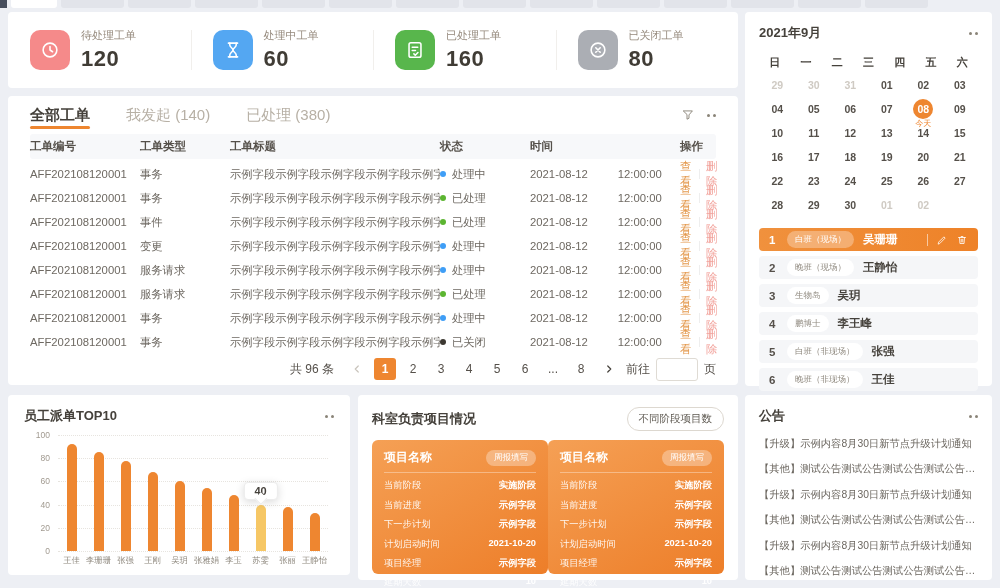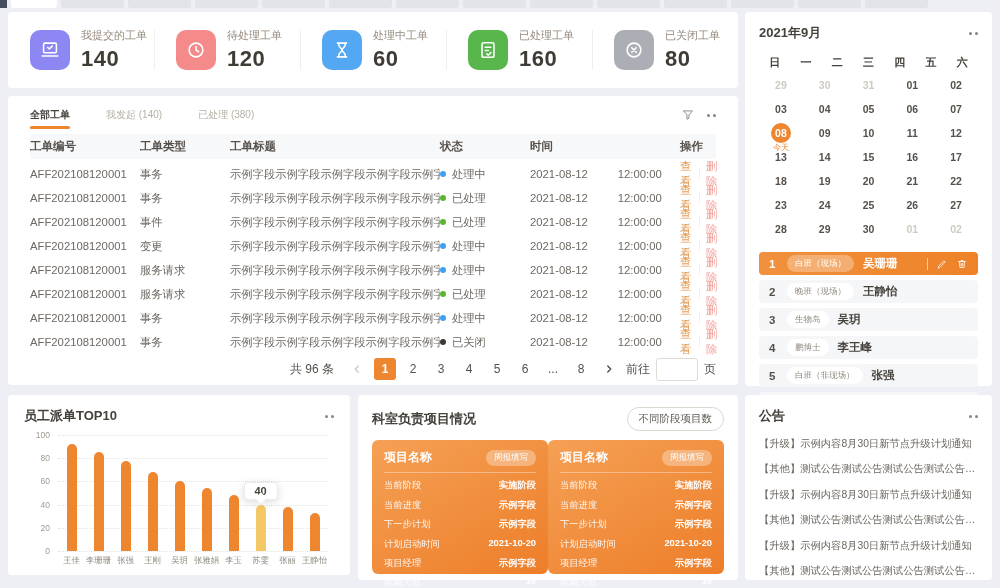--- a/index.html
+++ b/index.html
@@ -16,21 +16,21 @@
 .stat{flex:1;display:flex;align-items:center;gap:11px;padding-left:22px;position:relative;height:100%}
 .stat+.stat::before{content:'';position:absolute;left:0;top:18px;height:40px;width:1px;background:#f1efec}
 .stat-ic{width:40px;height:40px;border-radius:10px;display:flex;align-items:center;justify-content:center;flex:none}
 .stat-ic svg{width:22px;height:22px}
 .stat-lb{font-size:11px;color:#95897c;margin-bottom:3px}
 .stat-vl{font-size:22px;font-weight:700;color:#403c35;letter-spacing:.5px}
 
 .orders{left:8px;top:96px;width:730px;height:289px;padding:0 22px}
 .tabs-row{height:38px;display:flex;align-items:center}
 .tabs{display:flex;flex:1}
-.tab{font-size:10px;color:#b7b0a5;margin-right:36px;position:relative;line-height:38px;cursor:pointer}
+.tab{font-size:15px;color:#b7b0a5;margin-right:36px;position:relative;line-height:38px;cursor:pointer}
 .tab.active{color:#45413b;font-weight:700}
 .tab.active::after{content:'';position:absolute;left:0;right:0;bottom:5px;height:3px;border-radius:2px;background:#ee8630}
 .tab-actions{display:flex;align-items:center;gap:12px}
 .funnel{cursor:pointer;display:flex}
 .funnel svg{width:14px;height:14px}
 .dots{display:inline-flex;gap:3px;cursor:pointer;align-items:center}
 .dots i{width:3px;height:3px;border-radius:50%;background:#8a8478}
 .grid6{display:grid;grid-template-columns:110px 90px 210px 90px 150px 1fr;align-items:center}
 .thead{height:25px;background:#f7f8fa;border-radius:3px;font-size:11.5px;font-weight:700;color:#55504a}
 .trow{height:24px;font-size:11.3px;color:#6e6962}
@@ -48,21 +48,21 @@
 .pg.active{background:#ee8630;color:#fff;font-weight:700}
 .pg-arrow{width:22px;height:22px;display:flex;align-items:center;justify-content:center;color:#45413b;cursor:pointer}
 .pg-arrow.disabled{color:#c9c4bc;cursor:default}
 .pg-arrow svg{width:12px;height:12px}
 .pg-input{width:42px;height:23px;border:1px solid #dfdbd4;border-radius:3px;background:#fff;outline:none;padding:0 4px;font-size:12px}
 
 .cal{left:745px;top:12px;width:247px;height:374px;padding:12px 14px 8px}
 .phead-row{display:flex;align-items:center;justify-content:space-between}
 .panel-title{font-size:13px;font-weight:700;color:#45413b}
 .weekdays{display:grid;grid-template-columns:repeat(7,1fr);margin-top:13px;text-align:center;font-size:11px;font-weight:700;color:#45413b}
-.cdays{display:grid;grid-template-columns:repeat(5,1fr);margin-top:3px}
+.cdays{display:grid;grid-template-columns:repeat(6,1fr);margin-top:3px}
 .day{position:relative;height:24px;display:flex;align-items:center;justify-content:center;cursor:pointer}
 .dnum{font-size:10.5px;font-weight:700;color:#55504a}
 .day.muted .dnum{color:#cfcac3}
 .tcirc{width:20px;height:20px;border-radius:50%;background:#ee8630;color:#fff;display:flex;align-items:center;justify-content:center;font-size:10.5px;font-weight:700}
 .tlabel{position:absolute;left:0;right:0;top:21px;text-align:center;font-size:8px;color:#ee8630;z-index:2}
 .sched{margin-top:11px;display:flex;flex-direction:column;gap:5px}
 .sitem{height:23px;display:flex;align-items:center;background:#f5f6f8;border-radius:4px;padding:0 10px;gap:9px;cursor:pointer}
 .snum{font-size:11.5px;font-weight:700;color:#55504a;width:9px;flex:none}
 .stag{background:#fff;border-radius:9px;font-size:8.5px;color:#8f897f;padding:2.5px 8px;flex:none}
 .sname{font-size:11.5px;font-weight:700;color:#45413b}
@@ -118,33 +118,20 @@
       <span class="ts-tab"></span>
       <span class="ts-tab"></span>
       <span class="ts-tab"></span>
       <span class="ts-tab"></span>
       <span class="ts-tab"></span>
       <span class="ts-tab"></span>
       <span class="ts-tab"></span>
     </div>
 
   <section class="panel stats">
-      <div class="stat">
-        <div class="stat-ic" style="background: rgb(140, 135, 242);">
-          <svg viewBox="0 0 24 24" fill="none" stroke-linecap="round" stroke-linejoin="round" stroke="#fff" stroke-width="1.7">
-            <rect x="5" y="4.5" width="14" height="10.5" rx="1.5"></rect>
-            <path d="M9.6 9.2l1.7 1.7 3.1-3.1"></path>
-            <path d="M3.5 18.5h17"></path>
-          </svg>
-        </div>
-        <div class="stat-tx">
-          <div class="stat-lb">我提交的工单</div>
-          <div class="stat-vl">140</div>
-        </div>
-      </div>
       <div class="stat">
         <div class="stat-ic" style="background: rgb(245, 138, 138);">
           <svg viewBox="0 0 24 24" fill="none" stroke-linecap="round" stroke-linejoin="round" stroke="#fff" stroke-width="1.7">
             <circle cx="12" cy="12" r="7.5"></circle>
             <path d="M12 8.2V12l2.8 1.9"></path>
           </svg>
         </div>
         <div class="stat-tx">
           <div class="stat-lb">待处理工单</div>
           <div class="stat-vl">120</div>

